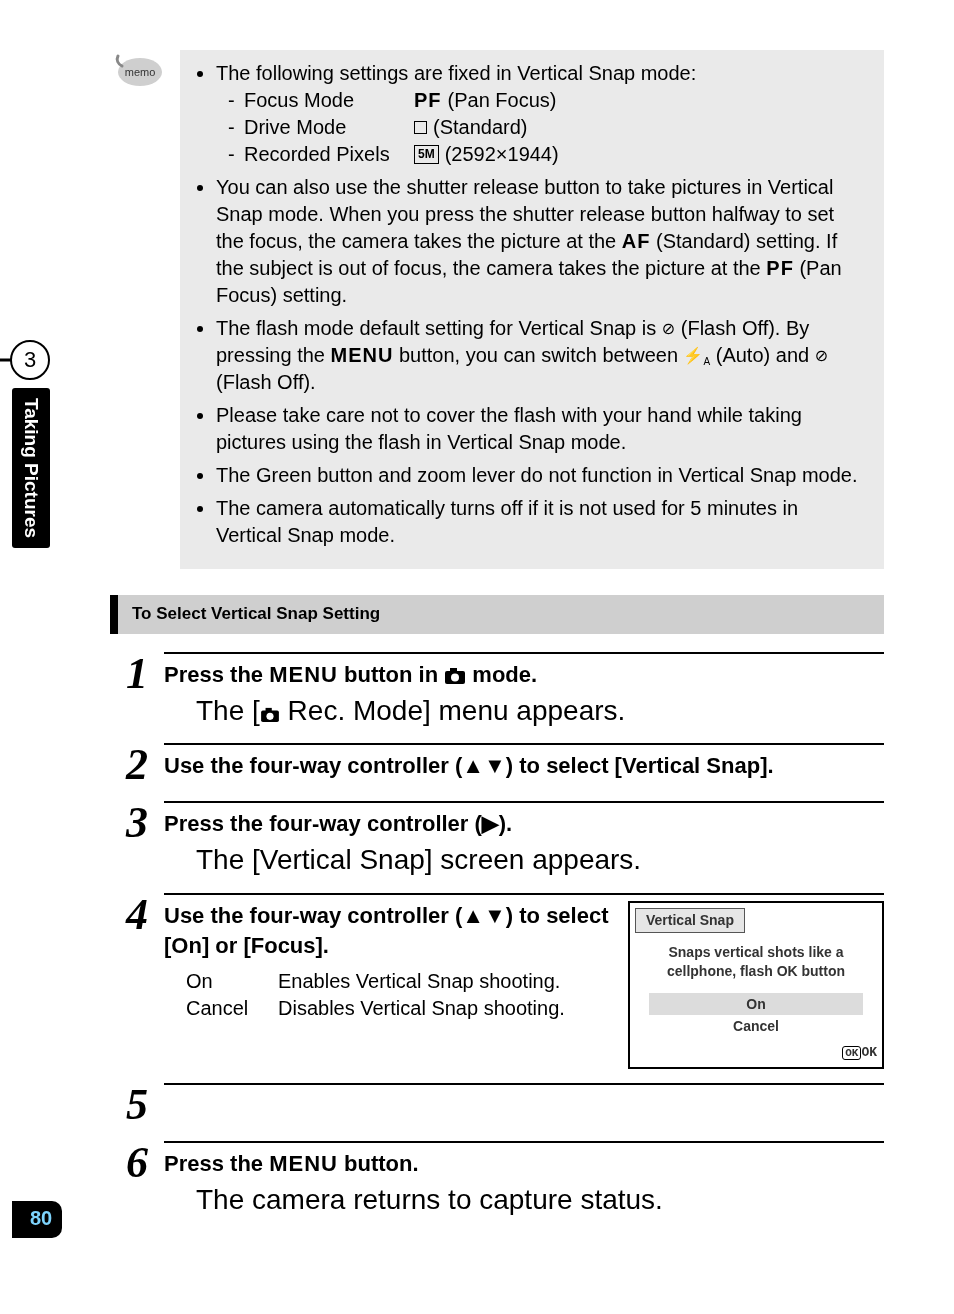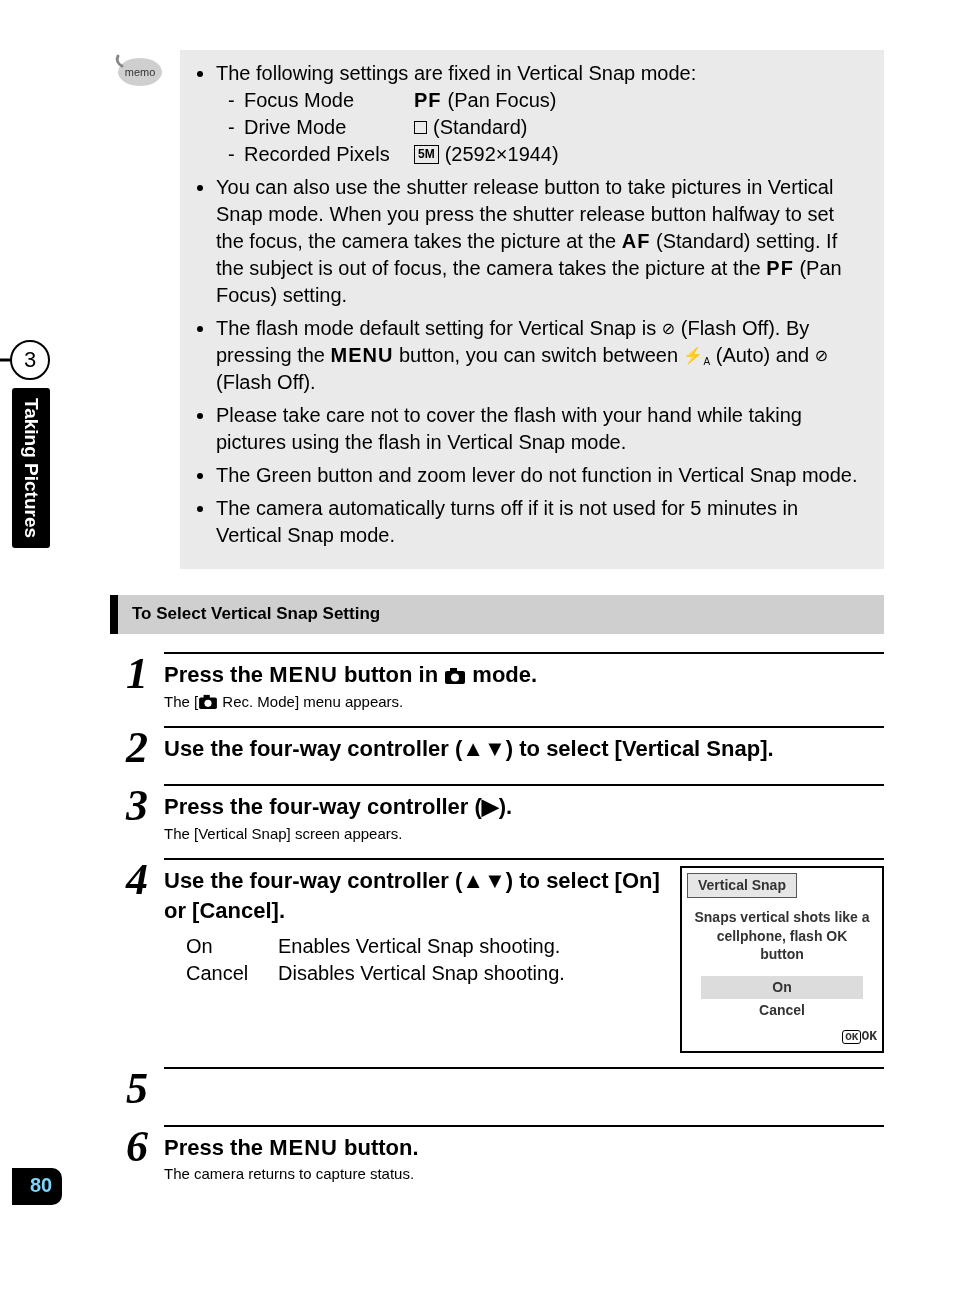--- a/index.html
+++ b/index.html
@@ -120,35 +120,35 @@
     font-size: 44px;
     font-style: italic;
     font-weight: bold;
     line-height: 1;
     width: 54px;
     flex: 0 0 54px;
     text-align: center;
   }
   .step-body { flex: 1; border-top: 2px solid #000; padding-top: 6px; }
   .step-title { font-weight: bold; font-size: 22px; }
-  .step-desc { font-size: 15px; margin-top: 2px; }
+  .step-desc { font-size: 28px; margin-top: 2px; margin-left: 32px; }
   .menu-word { font-weight: bold; letter-spacing: 1px; }
   .ok-word { font-weight: bold; letter-spacing: 1px; }
 
   .opt-table { margin: 8px 0 0 22px; }
   .opt-table .row { display: flex; }
   .opt-table .row .k { width: 92px; }
 
   .step4-row { display: flex; gap: 18px; align-items: flex-start; }
   .step4-text { flex: 1; }
 
   
   .lcd {
     border: 2px solid #000;
-    width: 204px;
+    width: 256px;
     font-size: 14px;
     font-weight: bold;
     color: #333;
     padding: 5px;
   }
   .lcd-tab {
     border: 1px solid #555;
     background: #e6e6e6;
     display: inline-block;
     padding: 2px 10px;
@@ -273,21 +273,21 @@
       <div class="step-title">Press the four-way controller (▶).</div>
       <div class="step-desc">The [Vertical Snap] screen appears.</div>
     </div>
   </div>
 
   <div class="step">
     <div class="step-n">4</div>
     <div class="step-body">
       <div class="step4-row">
         <div class="step4-text">
-          <div class="step-title">Use the four-way controller (▲▼) to select [On] or [Cancel].</div>
+          <div class="step-title">Use the four-way controller (▲▼) to select [On] or [Focus].</div>
           <div class="opt-table">
             <div class="row">
                 <span class="k">On</span>
                 <span>Enables Vertical Snap shooting.</span>
               </div>
             <div class="row">
                 <span class="k">Cancel</span>
                 <span>Disables Vertical Snap shooting.</span>
               </div>
           </div>

